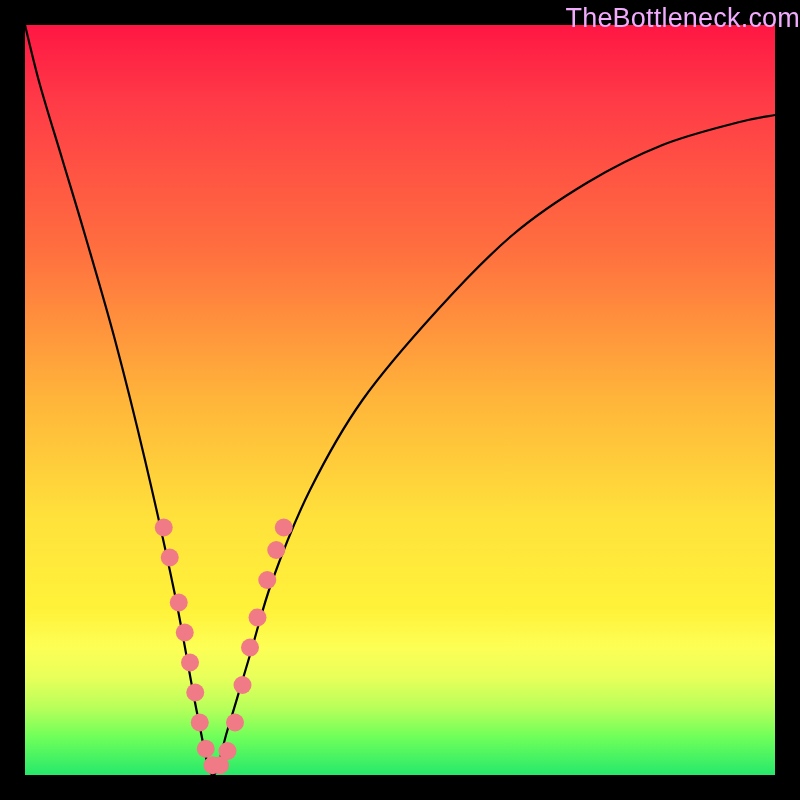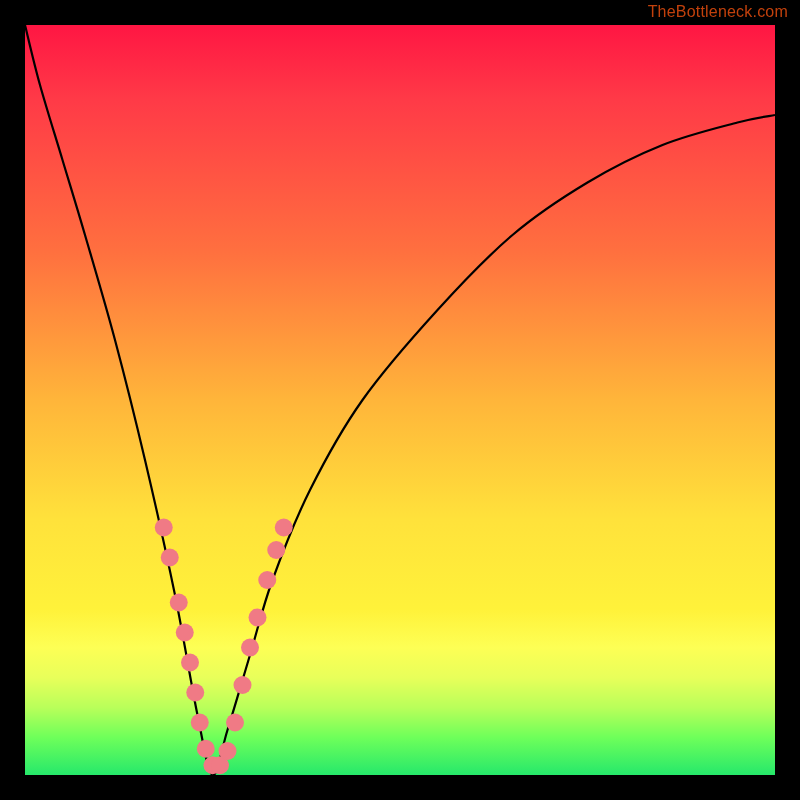--- a/index.html
+++ b/index.html
@@ -45,23 +45,23 @@
       #26e86b 100%
     );
   }
   svg.curve-layer {
     position: absolute;
     inset: 0;
   }
   .watermark {
     position: absolute;
     top: 3px;
-    right: 12px;
-    color: #c2410c;
-    font-size: 16px;
+    right: 0;
+    color: #f0abfc;
+    font-size: 27px;
     letter-spacing: 0.2px;
     user-select: none;
   }
 </style>
 </head>
 <body>
 
 <div class="frame">
 
   <div class="plot-area">

